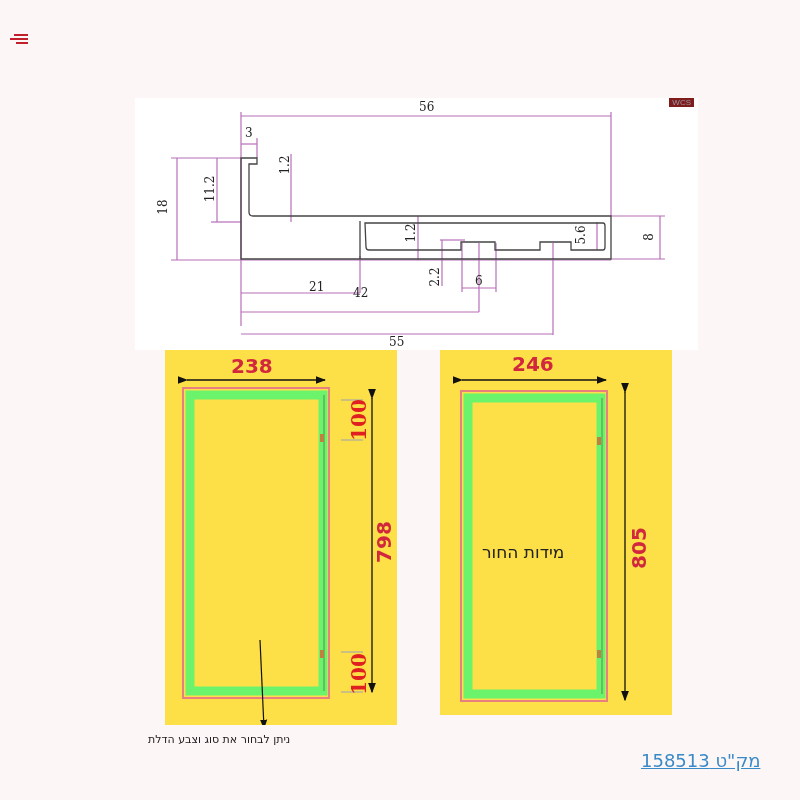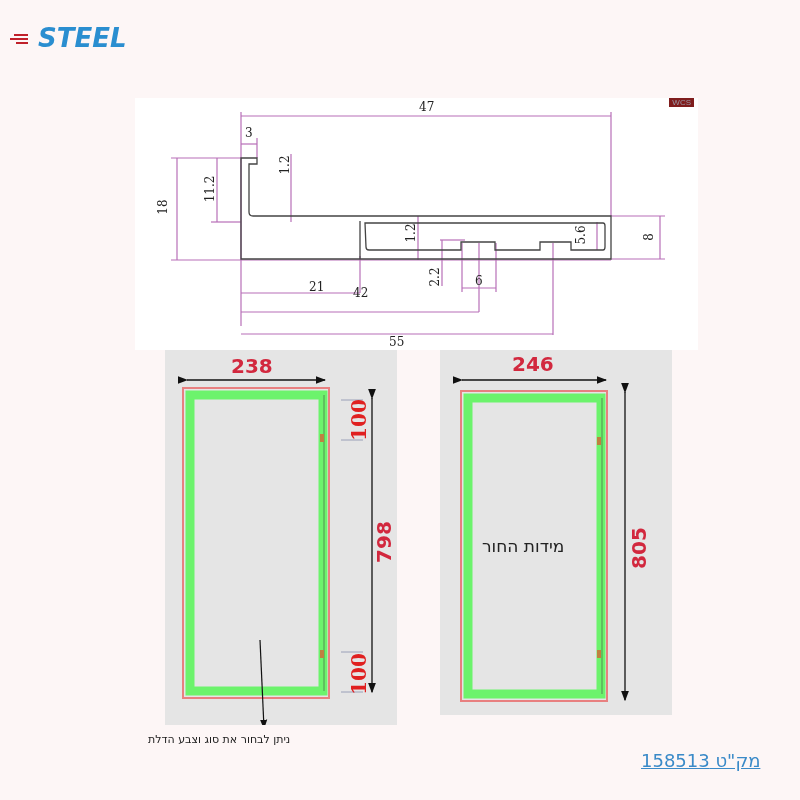--- a/index.html
+++ b/index.html
@@ -7,35 +7,34 @@
   .abs{position:absolute;}
   .logo{left:8px;top:18px;height:40px;display:flex;align-items:center;font-family:"DejaVu Sans",sans-serif;font-weight:bold;font-style:italic;font-size:26px;letter-spacing:0px;}
   .logo .speed{position:relative;width:20px;height:16px;margin-right:0px;}
   .logo .speed i{position:absolute;left:0;height:2px;background:#c0202a;display:block;}
   .logo .red{color:#c41f2c;}
   .logo .blue{color:#2a8ed0;margin-left:10px;}
   .cad{left:135px;top:98px;width:563px;height:252px;background:#ffffff;}
   .wcs{right:4px;top:0px;font-size:8px;color:#9a9aa8;background:#7f1d1d;padding:0 3px;font-family:"Liberation Sans",sans-serif;}
   .dim-text{font-family:"DejaVu Serif",serif;font-size:12px;color:#222;position:absolute;white-space:nowrap;}
   .rot{transform:rotate(-90deg);transform-origin:center center;}
-  .panel{background:#e5e5e5;}
+  .panel{background:#fde047;}
   .big-dim{font-family:"DejaVu Sans",sans-serif;font-weight:bold;color:#d2283e;font-size:20px;position:absolute;white-space:nowrap;}
   .note{font-family:"DejaVu Sans",sans-serif;font-size:11px;color:#222;position:absolute;white-space:nowrap;direction:rtl;}
   .sku{font-family:"DejaVu Sans",sans-serif;font-size:18px;color:#3a8ac8;text-decoration:underline;position:absolute;white-space:nowrap;direction:rtl;}
 </style>
 </head>
 <body>
 
 <div class="abs logo">
   <span class="speed">
     <i style="top:4px;width:14px;left:6px;"></i>
     <i style="top:8px;width:18px;left:2px;"></i>
     <i style="top:12px;width:12px;left:8px;"></i>
   </span>
-  <span class="blue">STEEL</span>
 </div>
 
 <div class="abs cad">
   <span class="abs wcs">WCS</span>
   <svg width="563" height="252" style="position:absolute;left:0;top:0">
     <g stroke="#b86fb8" stroke-width="1.2" fill="none">
 
       <line x1="106" y1="18" x2="476" y2="18"></line>
       <line x1="106" y1="14" x2="106" y2="228"></line>
       <line x1="476" y1="14" x2="476" y2="118"></line>
@@ -76,21 +75,21 @@
       <line x1="418" y1="145" x2="418" y2="237"></line>
       <line x1="106" y1="236" x2="418" y2="236"></line>
     </g>
 
     <g stroke="#444" stroke-width="1.3" fill="none">
       <path d="M106 60 L122 60 L122 66 L114 66 L114 114 Q114 118 118 118 L476 118 L476 161 L106 161 Z"></path>
       <path d="M230 125 L468 125 Q470 125 470 128 L470 149 Q470 152 468 152 L436 152 L436 144 L405 144 L405 152 L360 152 L360 144 L326 144 L326 152 L234 152 Q231 152 231 149 Z"></path>
       <line x1="225" y1="123" x2="225" y2="161"></line>
     </g>
   </svg>
-  <span class="dim-text" style="left:284px;top:2px;">47</span>
+  <span class="dim-text" style="left:284px;top:2px;">56</span>
   <span class="dim-text" style="left:110px;top:28px;">3</span>
   <span class="dim-text rot" style="left:140px;top:60px;">1.2</span>
   <span class="dim-text rot" style="left:62px;top:84px;">11.2</span>
   <span class="dim-text rot" style="left:20px;top:102px;">18</span>
   <span class="dim-text rot" style="left:510px;top:132px;">8</span>
   <span class="dim-text rot" style="left:436px;top:130px;">5.6</span>
   <span class="dim-text rot" style="left:266px;top:128px;">1.2</span>
   <span class="dim-text rot" style="left:290px;top:172px;">2.2</span>
   <span class="dim-text" style="left:340px;top:176px;">6</span>
   <span class="dim-text" style="left:174px;top:182px;">21</span>
@@ -134,18 +133,18 @@
     <rect x="21" y="41" width="146" height="310" fill="none" stroke="#e88080" stroke-width="2"></rect>
     <rect x="28" y="48" width="133" height="296" fill="none" stroke="#6cf36c" stroke-width="9"></rect>
     <line x1="162" y1="48" x2="162" y2="344" stroke="#5bb05b" stroke-width="1.5"></line>
     <rect x="157" y="87" width="4" height="8" fill="#c08040"></rect>
     <rect x="157" y="300" width="4" height="8" fill="#c08040"></rect>
     <line x1="22" y1="30" x2="166" y2="30" stroke="#111" stroke-width="1.3" marker-end="url(#ah2)" marker-start="url(#ah2)"></line>
     <line x1="185" y1="42" x2="185" y2="350" stroke="#111" stroke-width="1.3" marker-end="url(#ah2)" marker-start="url(#ah2)"></line>
   </svg>
   <span class="big-dim" style="left:72px;top:2px;">246</span>
   <span class="big-dim rot" style="left:178px;top:186px;">805</span>
-  <span class="note" style="left:42px;top:186px;font-size:17px;text-align:right;">מידות החור</span>
+  <span class="note" style="left:42px;top:192px;font-size:17px;text-align:right;">מידות החור</span>
 </div>
 
 <span class="note" style="left:148px;top:733px;">ניתן לבחור  את סוג וצבע הדלת</span>
 
 <a class="sku" style="left:641px;top:750px;">מק"ט 158513</a>
 
 </body></html>

